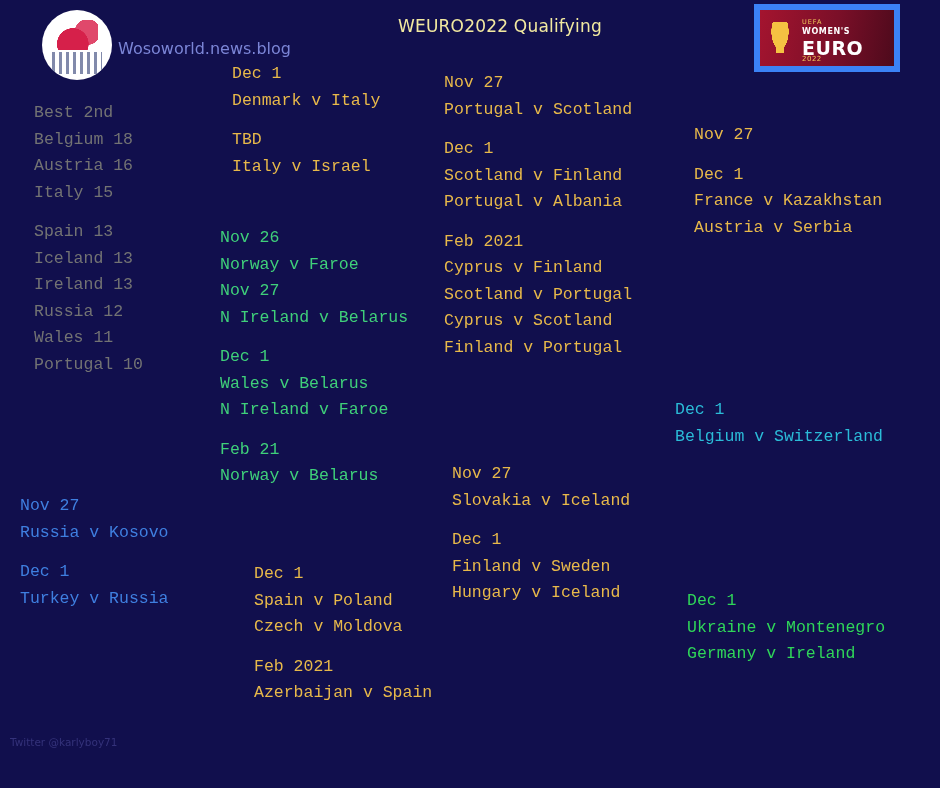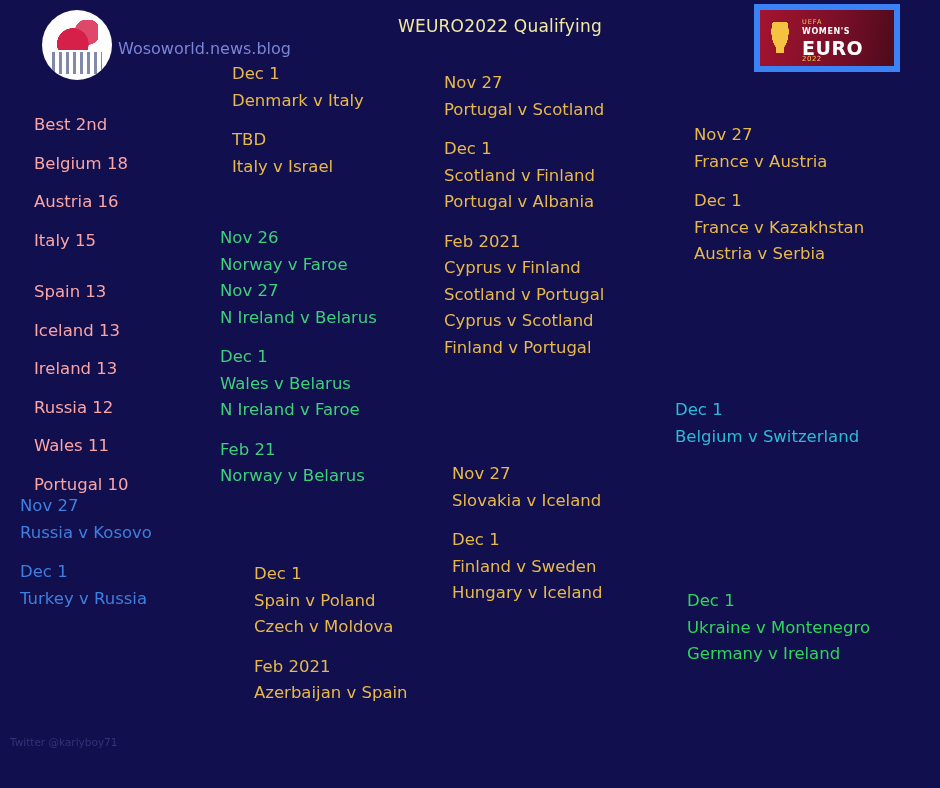--- a/index.html
+++ b/index.html
@@ -146,29 +146,30 @@
     position: absolute;
     left: 42px;
     bottom: 3px;
     font-size: 7px;
     color: #f0c75a;
     letter-spacing: 0.5px;
   }
   .block {
     position: absolute;
     white-space: nowrap;
+    font-family: Liberation Mono, monospace;
   }
   .block .line {
     font-size: 16.5px;
     line-height: 26.5px;
   }
   .spacer {
     height: 13px;
   }
-  .c-pink   { color: #fca5a5; margin-top: 12px; }
+  .c-pink   { color: #737373; }
   .c-gold   { color: #e8b94a; }
   .c-green  { color: #3fd07a; }
   .c-blue   { color: #3f7fe0; }
   .c-cyan   { color: #2bbcd8; }
   .c-lgreen { color: #2fd659; }
 </style>
 </head>
 <body>
 
 <div class="stage">
@@ -264,21 +265,20 @@
     <div class="line c-gold">Nov 27</div>
     <div class="line c-gold">Slovakia v Iceland</div>
     <div class="spacer"></div>
     <div class="line c-gold">Dec 1</div>
     <div class="line c-gold">Finland v Sweden</div>
     <div class="line c-gold">Hungary v Iceland</div>
   </div>
 
   <div class="block" style="left:694px; top:122px;">
     <div class="line c-gold">Nov 27</div>
-    <div class="line c-gold">France v Austria</div>
     <div class="spacer"></div>
     <div class="line c-gold">Dec 1</div>
     <div class="line c-gold">France v Kazakhstan</div>
     <div class="line c-gold">Austria v Serbia</div>
   </div>
 
   <div class="block" style="left:675px; top:397px;">
     <div class="line c-cyan">Dec 1</div>
     <div class="line c-cyan">Belgium v Switzerland</div>
   </div>

